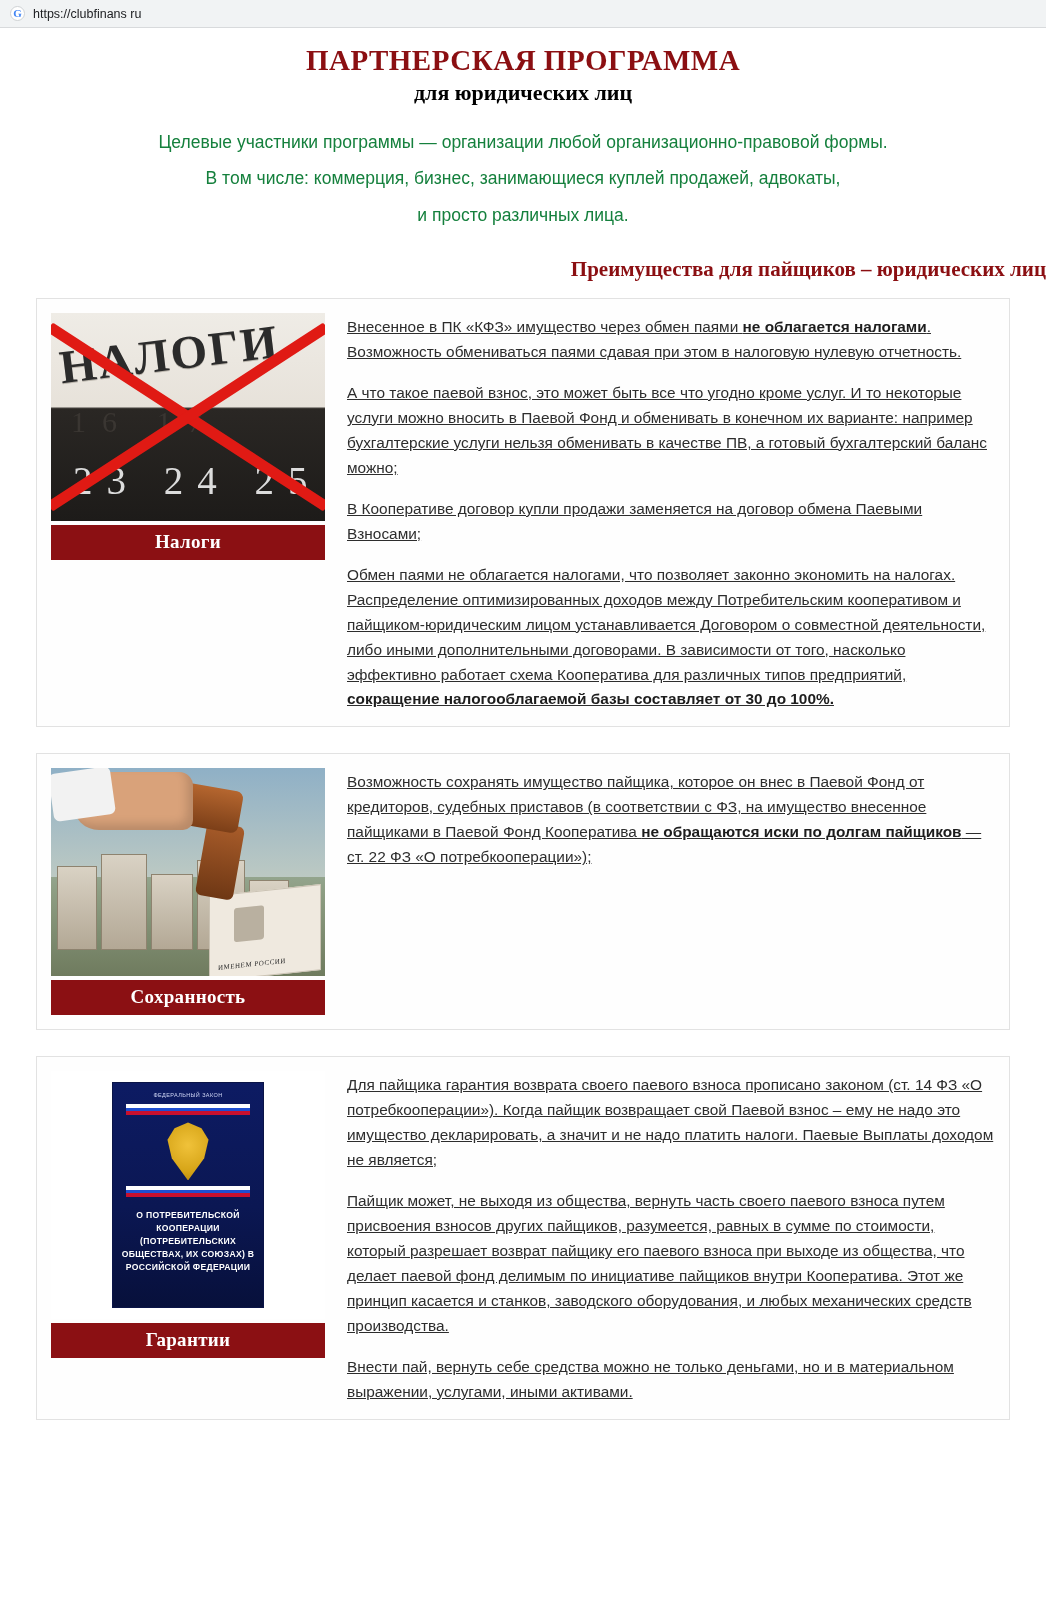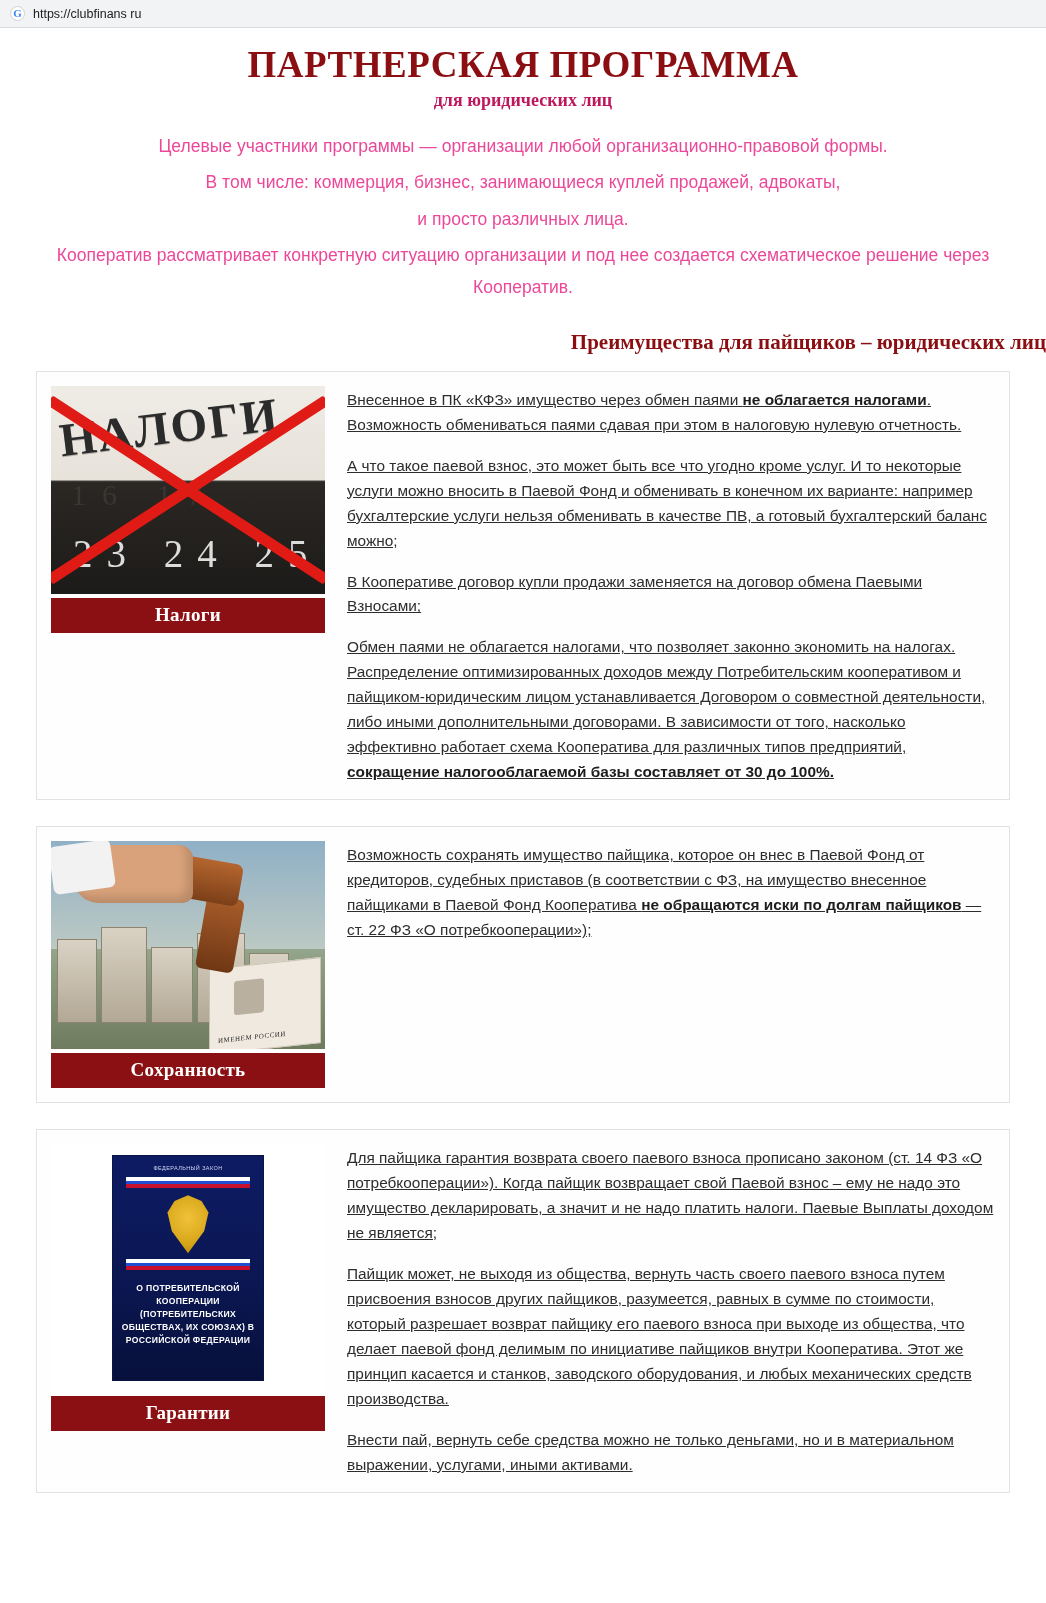--- a/index.html
+++ b/index.html
@@ -39,38 +39,38 @@
   }
 
   
   .page { padding: 0 0 10px 0; }
 
   .title-block { text-align: center; padding-top: 16px; }
   .title1 {
     color: #8b0f12;
     font-family: "Liberation Serif", serif;
     font-weight: bold;
-    font-size: 37px;
+    font-size: 29px;
     letter-spacing: 0.5px;
     line-height: 1.15;
   }
   .title2 {
-    color: #be185d;
-    font-family: "Liberation Serif", serif;
-    font-weight: bold;
-    font-size: 18px;
+    color: #000000;
+    font-family: "Liberation Serif", serif;
+    font-weight: bold;
+    font-size: 22px;
     line-height: 1.3;
     margin-top: 2px;
   }
 
   .intro {
     margin: 18px auto 0 auto;
     width: 950px;
     text-align: center;
-    color: #ec4899;
+    color: #15803d;
     font-size: 17.5px;
     line-height: 1.85;
   }
   .intro p { margin: 0 0 4px 0; }
 
   .section-head {
     text-align: right;
     color: #8b0f12;
     font-family: "Liberation Serif", serif;
     font-weight: bold;
@@ -258,21 +258,20 @@
 
   <div class="title-block">
     <div class="title1">ПАРТНЕРСКАЯ ПРОГРАММА</div>
     <div class="title2">для юридических лиц</div>
   </div>
 
   <div class="intro">
     <p>Целевые участники программы — организации любой организационно-правовой формы.</p>
     <p>В том числе: коммерция, бизнес, занимающиеся куплей продажей, адвокаты,</p>
     <p>и просто различных лица.</p>
-    <p>Кооператив рассматривает конкретную ситуацию организации и под нее создается схематическое решение через Кооператив.</p>
   </div>
 
   <div class="section-head">Преимущества для пайщиков – юридических лиц</div>
 
   <div class="card">
     <div class="card-media">
       <div class="thumb img-taxes cross">
         <div class="nums2">16 17</div>
         <div class="nums">23 24 25</div>
         <div class="word">НАЛОГИ</div>

